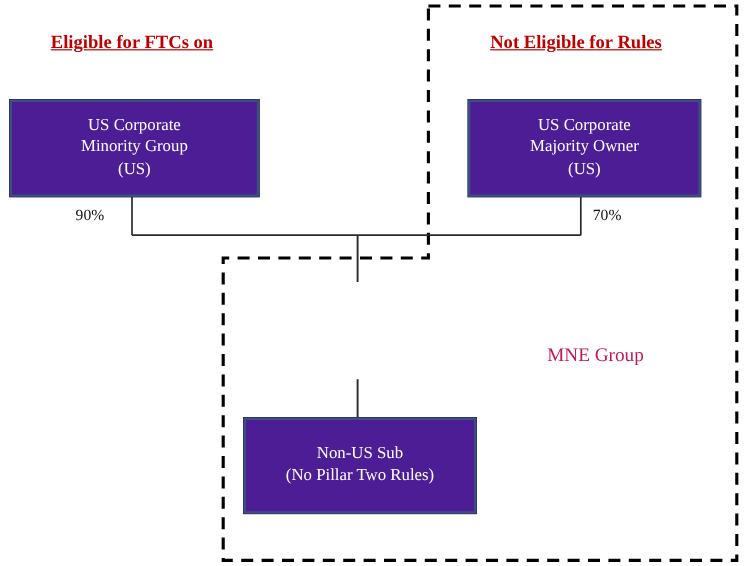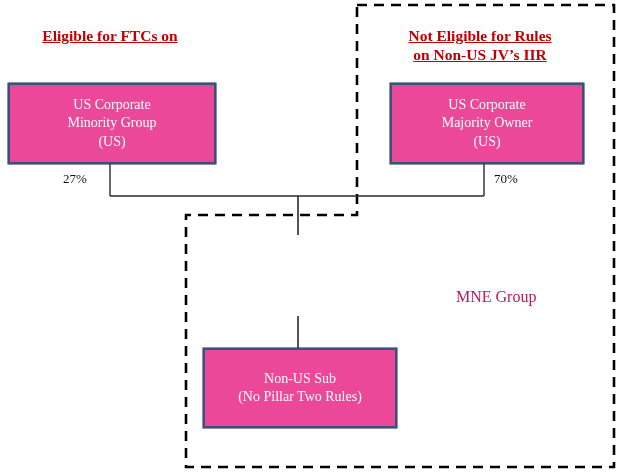--- a/index.html
+++ b/index.html
@@ -6,21 +6,21 @@
   html,body{margin:0;padding:0;background:#ffffff;}
   body{width:624px;height:472px;position:relative;overflow:hidden;
        font-family:"Liberation Serif","DejaVu Serif",serif;}
   #canvas{position:absolute;left:0;top:0;width:624px;height:472px;}
   svg.layer{position:absolute;left:0;top:0;width:624px;height:472px;pointer-events:none;}
 
   .hdr{position:absolute;text-align:center;color:#C00000;font-weight:bold;
        font-size:15.5px;line-height:19px;text-decoration:underline;
        text-underline-offset:1px;font-family:"Liberation Serif","DejaVu Serif",serif;}
 
-  .entity{position:absolute;background:#ec4899;border:2px solid #3b4f81;
+  .entity{position:absolute;background:#4c1d95;border:2px solid #3b4f81;
           box-shadow:0 0 0 0.5px #1a2440;
           color:#ffffff;display:flex;flex-direction:column;
           align-items:center;justify-content:center;text-align:center;
           font-size:14px;line-height:18.5px;
           font-family:"Liberation Serif","DejaVu Serif",serif;}
   .entity span{display:block;white-space:nowrap;}
 
   .pct{position:absolute;font-size:13px;color:#111;
        font-family:"Liberation Serif","DejaVu Serif",serif;}
 
@@ -46,36 +46,35 @@
 
     <path d="M 298,316 L 298,356" fill="none" stroke="#2a2a2a" stroke-width="1.6"></path>
   </svg>
 
   <div class="hdr" style="left:8px;top:26px;width:204px;">
     <div>Eligible for FTCs on</div>
   </div>
 
   <div class="hdr" style="left:378px;top:26px;width:204px;">
     <div>Not Eligible for Rules</div>
-    <div>on Non-US JV’s IIR</div>
   </div>
 
   <div class="entity" style="left:8px;top:83px;width:204px;height:77px;">
     <span>US Corporate</span>
     <span>Minority Group</span>
     <span>(US)</span>
   </div>
 
   <div class="entity" style="left:390px;top:83px;width:190px;height:77px;">
     <span>US Corporate</span>
     <span>Majority Owner</span>
     <span>(US)</span>
   </div>
 
-  <div class="pct" style="left:63px;top:171px;">27%</div>
+  <div class="pct" style="left:63px;top:171px;">90%</div>
   <div class="pct" style="left:494px;top:171px;">70%</div>
 
 
   <div class="entity" style="left:203px;top:348px;width:190px;height:76px;">
     <span>Non-US Sub</span>
     <span>(No Pillar Two Rules)</span>
   </div>
 
   <div class="grouplabel" style="left:456px;top:288px;">MNE Group</div>
 

